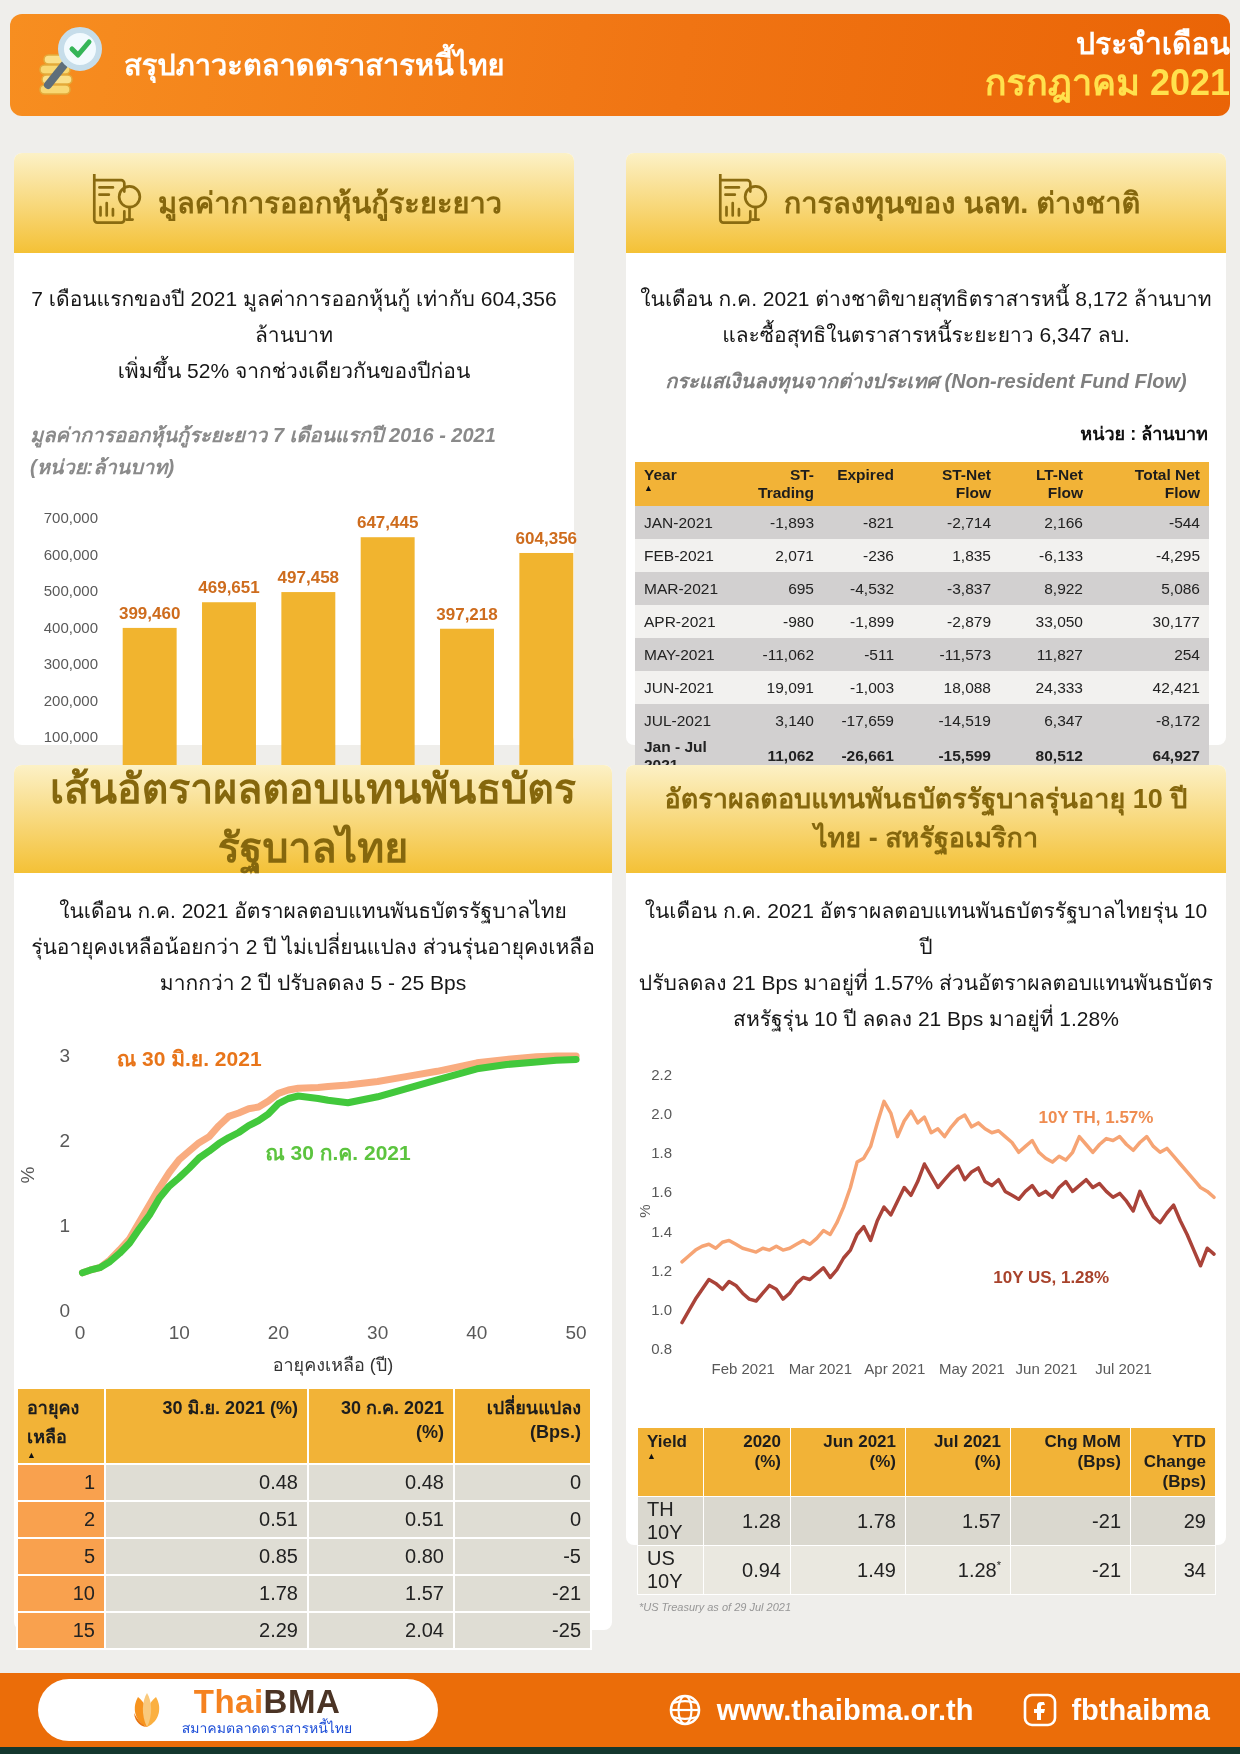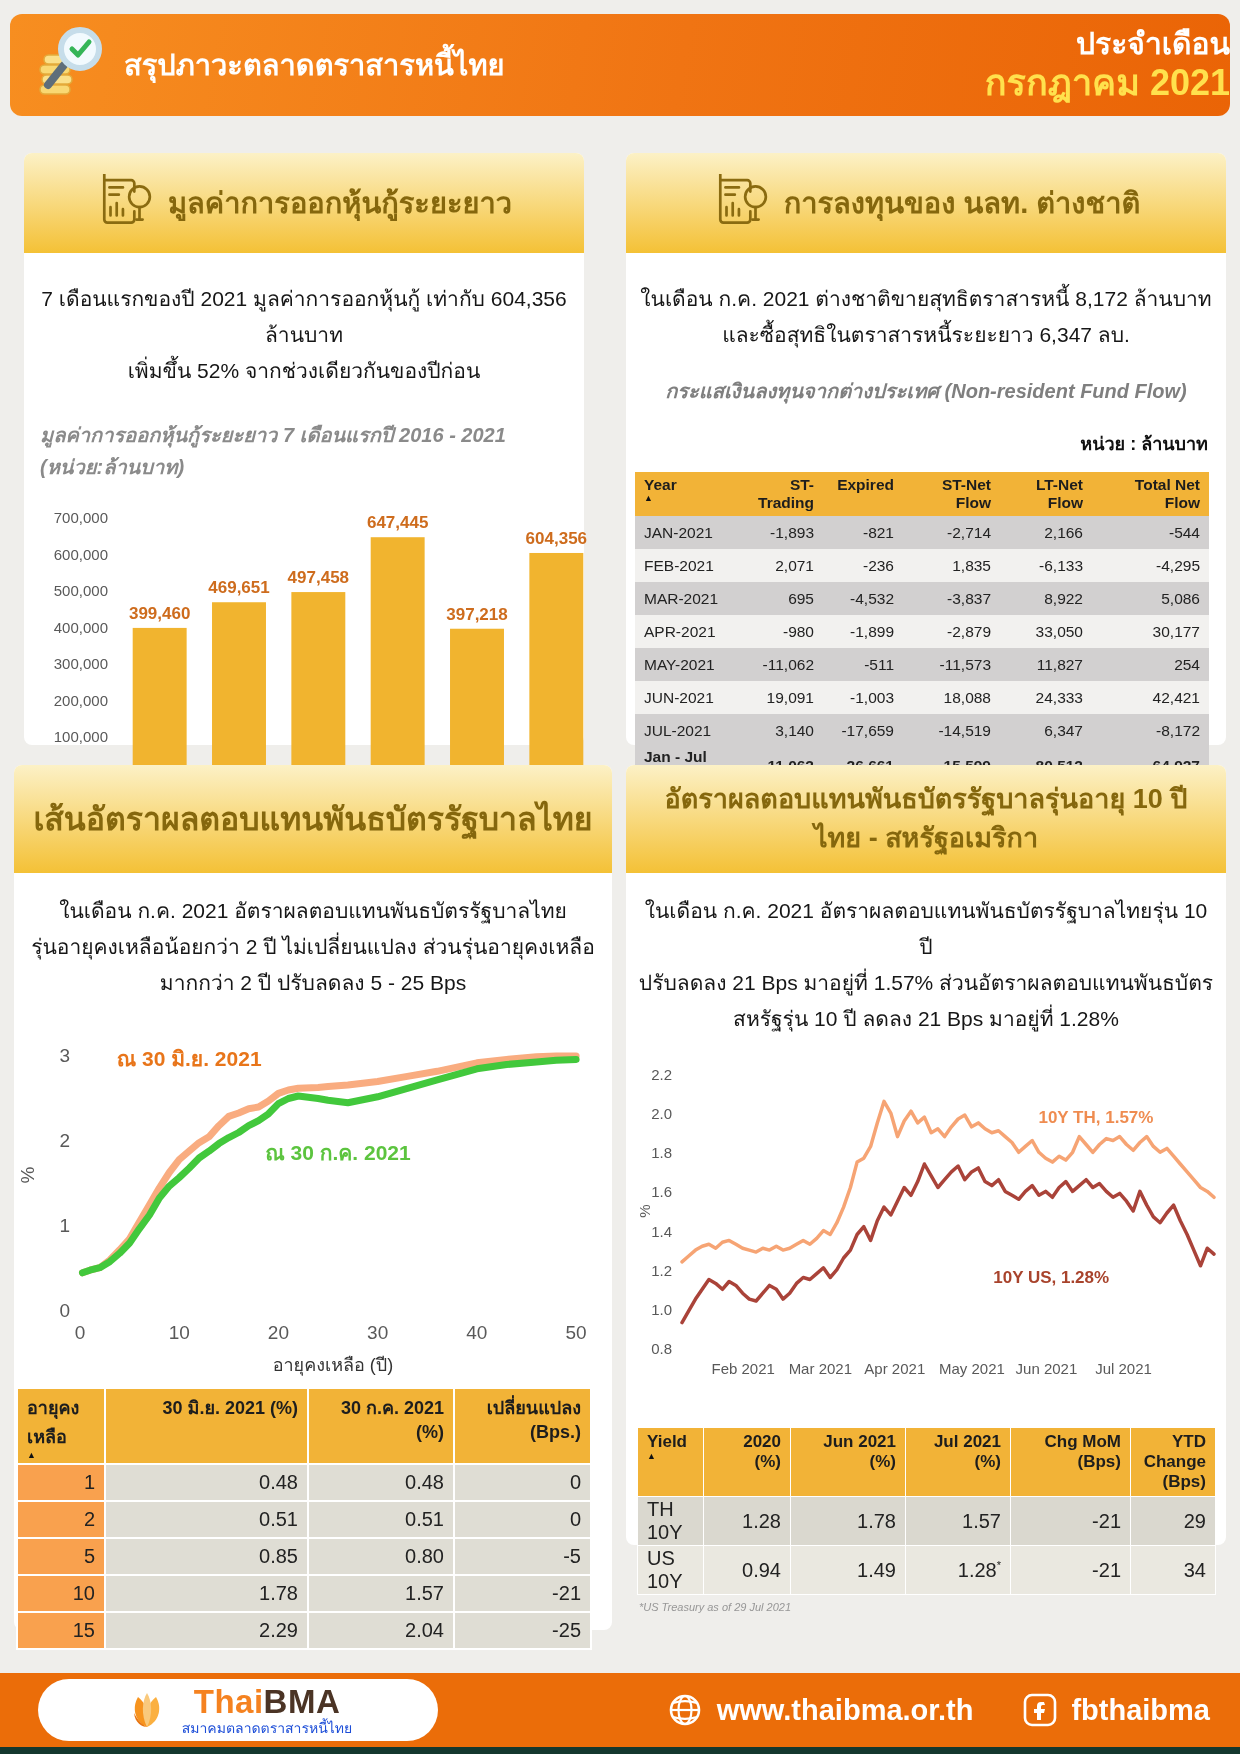--- a/index.html
+++ b/index.html
@@ -16,29 +16,29 @@
   .hdr-period-label { color:#fff; font-size:30px; font-weight:bold; }
   .hdr-period-value { color:#FFE14D; font-size:36px; font-weight:bold; }
 
   
   .panel { position:absolute; background:#fff; border-radius:8px; }
   .panel-head { height:100px; border-radius:8px 8px 0 0;
       background:linear-gradient(#FCF1C6,#F4C136);
       display:flex; align-items:center; justify-content:center; gap:14px; }
   .panel-title { color:#85670D; font-size:29px; font-weight:bold; text-align:center; line-height:1.45; }
   .panel-icon { width:58px; height:58px; }
-  #p1 { left:24px; top:153px; width:560px; height:592px; }
+  #p1 { left:14px; top:153px; width:560px; height:592px; }
   #p2 { left:626px; top:153px; width:600px; height:592px; }
   #p3 { left:14px; top:765px; width:598px; height:865px; }
   #p4 { left:626px; top:765px; width:600px; height:780px; }
   #p3 .panel-head, #p4 .panel-head { height:108px; }
 
   .summary { margin-top:28px; text-align:center; font-size:21px; color:#161616; line-height:1.72; padding:0 10px; }
   .chart-subtitle { margin:30px 0 0 16px; font-size:20px; font-style:italic; font-weight:bold; color:#8A8A8A; }
-  .tbl-title { margin-top:22px; text-align:center; font-size:20px; font-style:italic; font-weight:bold; color:#7F7F7F; }
+  .tbl-title { margin-top:12px; text-align:center; font-size:20px; font-style:italic; font-weight:bold; color:#7F7F7F; }
   .unit-label { margin:22px 18px 0 0; text-align:right; font-size:18px; font-weight:bold; color:#111; }
 
   svg text { font-family:"Liberation Sans","DejaVu Sans",sans-serif; }
   .atick { font-size:15px; fill:#595959; }
   .acat  { font-size:19px; fill:#3f3f3f; }
   .blabel{ font-size:17px; font-weight:bold; }
   .annot { font-weight:bold; }
   #yield-curve-chart .atick { font-size:19px; }
   #yield-curve-chart .annot { font-size:21px; }
   #th-us-chart .atick { font-size:15px; }
@@ -263,21 +263,21 @@
             <td>-15,599</td>
             <td>80,512</td>
             <td>64,927</td>
           </tr>
         </tbody>
       </table>
   </div>
 
   <div class="panel" id="p3">
     <div class="panel-head">
-      <div class="panel-title" style="font-size:32px">เส้นอัตราผลตอบแทนพันธบัตรรัฐบาลไทย</div>
+      <div class="panel-title" style="font-size:41px">เส้นอัตราผลตอบแทนพันธบัตรรัฐบาลไทย</div>
     </div>
     <div class="summary" style="margin-top:20px">
       <div>ในเดือน ก.ค. 2021 อัตราผลตอบแทนพันธบัตรรัฐบาลไทย</div>
       <div>รุ่นอายุคงเหลือน้อยกว่า 2 ปี ไม่เปลี่ยนแปลง ส่วนรุ่นอายุคงเหลือ</div>
       <div>มากกว่า 2 ปี ปรับลดลง 5 - 25 Bps</div>
     </div>
     <svg id="yield-curve-chart" width="590" height="362" viewBox="0 0 590 362" style="display:block;margin:14px 0 0 4px">
         <text x="52" y="302" text-anchor="end" class="atick">0</text>
         <text x="52" y="217" text-anchor="end" class="atick">1</text>
         <text x="52" y="132" text-anchor="end" class="atick">2</text>

